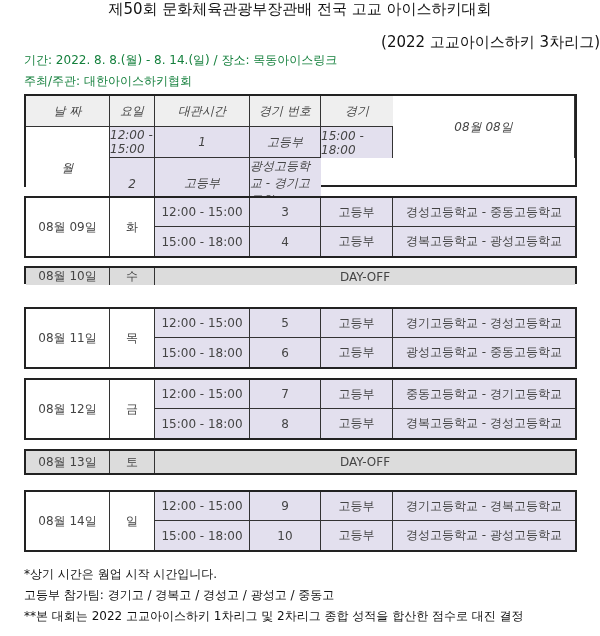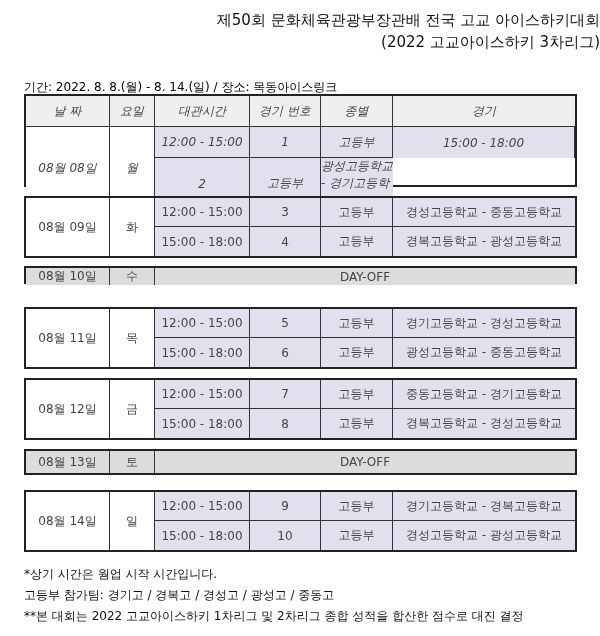--- a/index.html
+++ b/index.html
@@ -1,21 +1,21 @@
 <!DOCTYPE html>
 <html><head>
 <meta charset="utf-8">
 <style>
   html, body { margin:0; padding:0; background:#ffffff; }
   body { width:600px; height:636px; position:relative; overflow:hidden;
          font-family:"DejaVu Sans", "Liberation Sans", sans-serif; color:#222; }
   .title { position:absolute; left:0; width:600px; text-align:center; font-size:15px; color:#111; }
-  .t1 { top:11px;text-align:right; }
+  .t1 { top:0; }
   .t2 { top:33px;text-align:right; }
-  .meta { position:absolute; left:24px; font-size:12px; color:#000000;margin-top:27px; }
+  .meta { position:absolute; left:24px; font-size:12px; color:#15803d; }
   .m1 { top:52px; }
   .m2 { top:73px; }
 
   .block { position:absolute; left:24px; width:553px; border:2px solid #222; box-sizing:border-box;
            display:grid; grid-template-columns:84px 45px 95px 71px 72px 1fr; }
   .block > div { display:flex; align-items:center; justify-content:center; font-size:12px;
                  color:#444; border-right:1px solid #333; border-bottom:1px solid #333; box-sizing:border-box; }
   .block > div.lastcol { border-right:none; }
   .block > div.lastrow { border-bottom:none; }
   .hdr { background:#efefef; }
@@ -36,21 +36,20 @@
 <div class="title t1">제50회 문화체육관광부장관배 전국 고교 아이스하키대회</div>
 <div class="title t2">(2022 고교아이스하키 3차리그)</div>
 <div class="meta m1">기간: 2022. 8. 8.(월) - 8. 14.(일) / 장소: 목동아이스링크</div>
 <div class="meta m2">주최/주관: 대한아이스하키협회</div>
 
 <div class="block" style="top:94px; height:93px; grid-template-rows:31px 31px 1fr;font-style:italic;">
   <div class="hdr">날 짜</div>
   <div class="hdr">요일</div>
   <div class="hdr">대관시간</div>
   <div class="hdr">경기 번호</div>
-  <div class="hdr">종별</div>
   <div class="hdr lastcol">경기</div>
 
   <div class="white span2 lastrow">08월 08일</div>
   <div class="white span2 lastrow">월</div>
   <div class="lav">12:00 - 15:00</div>
   <div class="lav">1</div>
   <div class="lav">고등부</div>
   <div class="lav lastrow">15:00 - 18:00</div>
   <div class="lav lastrow">2</div>
   <div class="lav lastrow">고등부</div>

